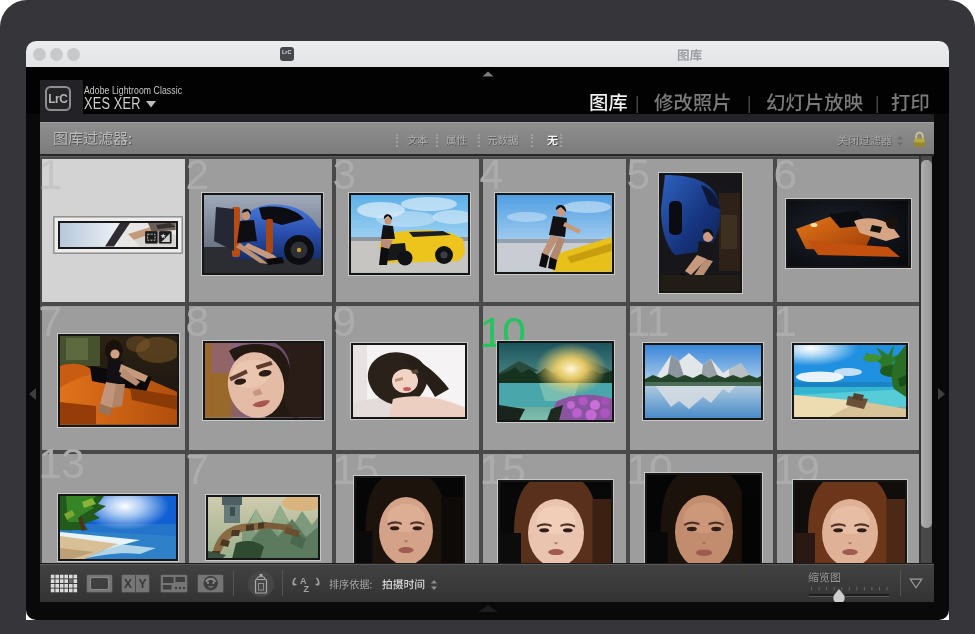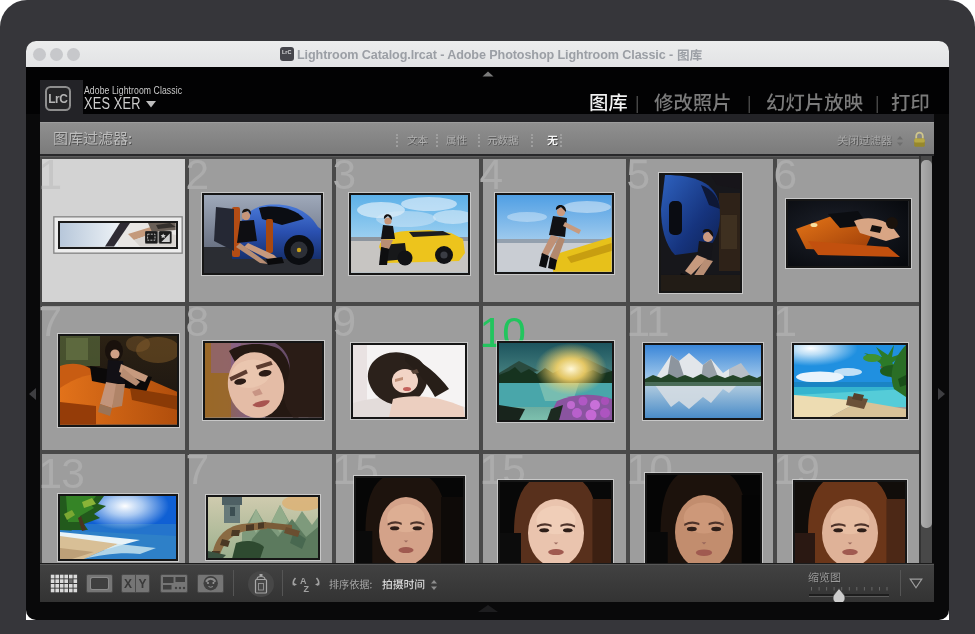--- a/index.html
+++ b/index.html
@@ -13,21 +13,20 @@
 <div class="abs" style="left:26px;top:605px;width:20px;height:15px;background:#fff"></div>
 <div class="abs" style="left:929px;top:605px;width:20px;height:15px;background:#fff"></div>
 <div id="win" style="position:absolute;left:26px;top:41px;width:923px;height:579px;background:#09090a;border-radius:10px;overflow:hidden">
 <div class="abs" style="left:0;top:0;width:100%;height:25.5px;background:linear-gradient(#eceded,#e2e3e5)"></div>
 
 <div class="abs" style="left:6.5px;top:6.9px;width:13px;height:13px;border-radius:50%;background:#c7c8cb"></div>
 <div class="abs" style="left:23.5px;top:6.9px;width:13px;height:13px;border-radius:50%;background:#c7c8cb"></div>
 <div class="abs" style="left:40.5px;top:6.9px;width:13px;height:13px;border-radius:50%;background:#c7c8cb"></div>
 <div class="abs" style="left:254px;top:6.2px;width:13.5px;height:13.5px;background:#46464c;border-radius:3px"></div>
 <div class="abs" style="left:254px;top:9px;width:13.5px;color:#dcdcde;font-size:5.5px;font-weight:bold;line-height:5px;text-align:center;letter-spacing:0">LrC</div>
-<div class="abs" style="left:271px;top:6.8px;font-size:12.6px;font-weight:bold;color:#9b9fa5;letter-spacing:-0.1px;white-space:nowrap">Lightroom Catalog.lrcat - Adobe Photoshop Lightroom Classic - </div>
 <div class="abs" style="left:0;top:25.5px;width:100%;height:47.5px;background:#020203"></div>
 <div class="abs" style="left:14px;top:73px;width:894px;height:8px;background:#232327"></div>
 <div class="abs" style="left:14px;top:39px;width:43px;height:34px;background:#232327"></div>
 <svg class="abs" style="left:456px;top:30px" width="12" height="6">
       <path d="M6 0.5 L11.5 5.5 L0.5 5.5 Z" fill="#7b7b7b"></path>
     </svg>
 <div class="abs" style="left:19px;top:45px;width:25.5px;height:24.5px;border:2px solid #8e8e8e;border-radius:5.5px;background:#242426"></div>
 <div class="abs" style="left:19px;top:49.5px;width:25.5px;text-align:center;font-size:12px;font-weight:bold;color:#b4b4b4;line-height:16px;letter-spacing:-0.5px">LrC</div>
 <div class="abs" style="left:58px;top:44.2px;font-size:10.3px;color:#cacaca;letter-spacing:0.1px;transform:scaleX(0.84);transform-origin:0 0;white-space:nowrap">Adobe Lightroom Classic</div>
 <div class="abs" style="left:58px;top:54px;font-size:16px;color:#cdcdcd;letter-spacing:0.2px;transform:scaleX(0.8);transform-origin:0 0">XES XER</div>
@@ -113,21 +112,21 @@
 <div class="num" style="left:292.5px;top:-2.9px;color:#acacac">3</div>
 <div class="num" style="left:439.5px;top:-2.9px;color:#acacac">4</div>
 <div class="num" style="left:586.5px;top:-2.9px;color:#acacac">5</div>
 <div class="num" style="left:733.5px;top:-2.9px;color:#acacac">6</div>
 <div class="num" style="left:-1.5px;top:144.6px;color:#acacac">7</div>
 <div class="num" style="left:145.5px;top:144.6px;color:#acacac">8</div>
 <div class="num" style="left:292.5px;top:144.6px;color:#acacac">9</div>
 <div class="num" style="left:439.5px;top:155px;color:#22c55e">10</div>
 <div class="num" style="left:586.5px;top:144.6px;color:#acacac">11</div>
 <div class="num" style="left:733.5px;top:144.6px;color:#acacac">1</div>
-<div class="num" style="left:-1.5px;top:296px;color:#acacac">13</div>
+<div class="num" style="left:-1.5px;top:286px;color:#acacac">13</div>
 <div class="num" style="left:145.5px;top:292.09999999999997px;color:#acacac">7</div>
 <div class="num" style="left:292.5px;top:292.09999999999997px;color:#acacac">15</div>
 <div class="num" style="left:439.5px;top:292.09999999999997px;color:#acacac">15</div>
 <div class="num" style="left:586.5px;top:292.09999999999997px;color:#acacac">10</div>
 <div class="num" style="left:733.5px;top:292.09999999999997px;color:#acacac">19</div>
 <div class="ph" style="left:18.3px;top:64.3px;width:119.7px;height:27.6px;border:2px solid #1a1a1a;box-shadow:0 0 0 3.5px #ededed,0 0 0 4.8px #828282;">
         <svg width="115.7" height="23.6" viewBox="0 0 115.7 23.6" preserveAspectRatio="none">
           <defs>
             <linearGradient id="g1s" x1="0" y1="0" x2="1" y2="0">
               <stop offset="0" stop-color="#b7c7da"></stop>

